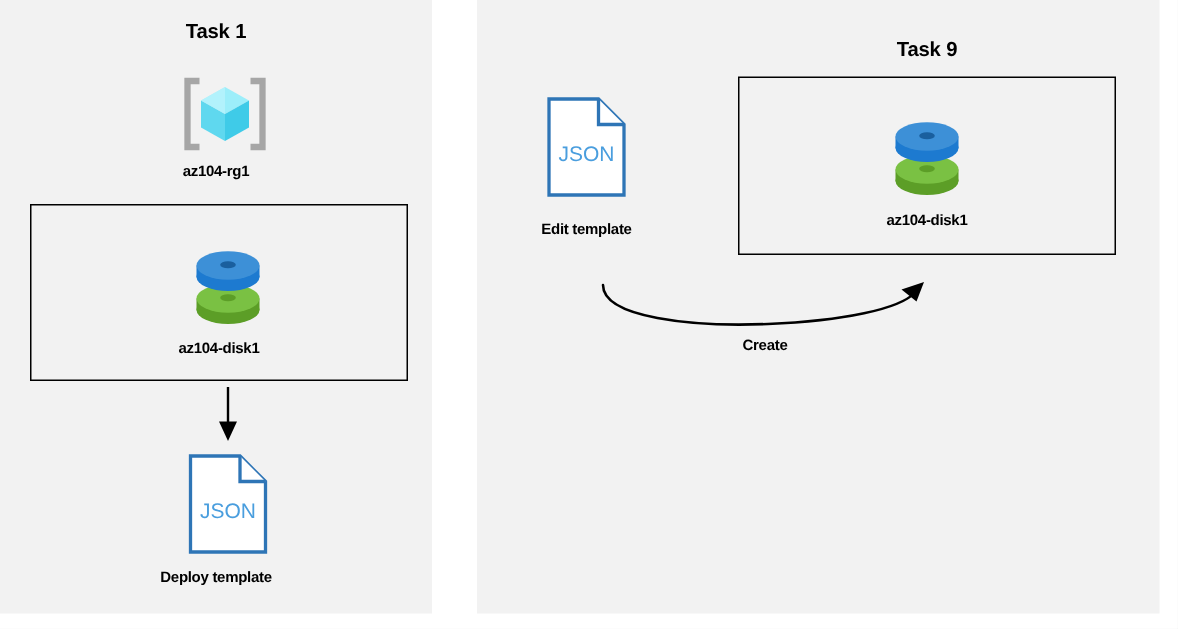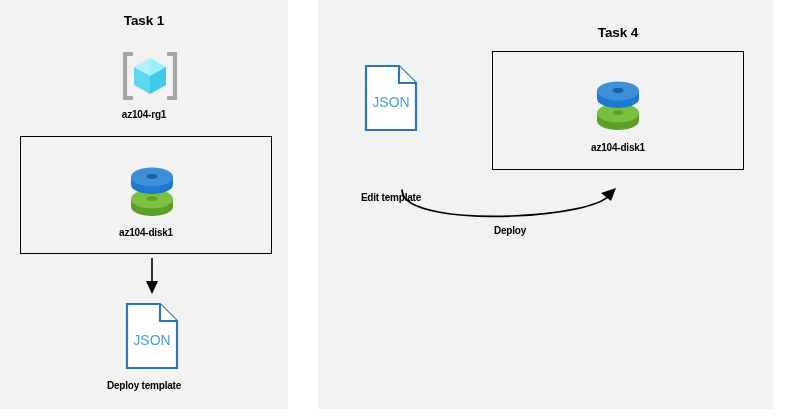--- a/index.html
+++ b/index.html
@@ -141,31 +141,31 @@
     <path d="M3 2 L36 2 L53 19 L53 66 L3 66 Z" fill="#ffffff" stroke="#2e75b6" stroke-width="2.2" stroke-linejoin="miter"></path>
     <path d="M36 2 L36 19 L53 19" fill="#ffffff" stroke="#2e75b6" stroke-width="2.2" stroke-linejoin="miter"></path>
     <text class="json-text" x="28" y="43" text-anchor="middle">JSON</text>
   </svg>
 </div>
 
 <div class="label caption-label" style="left:0px; top:381px; width:288px;">Deploy template</div>
 
 <div class="panel" id="panel-task2"></div>
 
-<div class="label title-label" style="left:492px; top:26px; width:252px;">Task 4</div>
+<div class="label title-label" style="left:492px; top:26px; width:252px;">Task 9</div>
 
 <div class="json-icon" style="left:363px; top:64px; width:56px; height:68px;">
   <svg width="56" height="68" viewBox="0 0 56 68" xmlns="http://www.w3.org/2000/svg">
     <path d="M3 2 L36 2 L53 19 L53 66 L3 66 Z" fill="#ffffff" stroke="#2e75b6" stroke-width="2.2" stroke-linejoin="miter"></path>
     <path d="M36 2 L36 19 L53 19" fill="#ffffff" stroke="#2e75b6" stroke-width="2.2" stroke-linejoin="miter"></path>
     <text class="json-text" x="28" y="43" text-anchor="middle">JSON</text>
   </svg>
 </div>
 
-<div class="label caption-label" style="left:331px; top:149px; width:120px;margin-top:44px;">Edit template</div>
+<div class="label caption-label" style="left:331px; top:149px; width:120px;">Edit template</div>
 
 <div class="rg-box" style="left:492px; top:51px; width:252px; height:119px;"></div>
 
 <div class="disk-icon" style="left:592px; top:78px; width:52px; height:56px;">
   <svg width="52" height="56" viewBox="0 0 52 56" xmlns="http://www.w3.org/2000/svg">
     <ellipse cx="26" cy="42.5" rx="21" ry="9.5" fill="#5c9e27"></ellipse>
     <rect x="5" y="35" width="42" height="8" fill="#5c9e27"></rect>
     <ellipse cx="26" cy="35" rx="21" ry="9.5" fill="#7ac143"></ellipse>
     <ellipse cx="26" cy="34.5" rx="5.2" ry="2.3" fill="#5c9e27"></ellipse>
     <ellipse cx="26" cy="20.5" rx="21" ry="9.5" fill="#1d7ad0"></ellipse>
@@ -177,13 +177,13 @@
 
 <div class="label caption-label" style="left:492px; top:143px; width:252px;">az104-disk1</div>
 
 <div class="arrow" style="left:392px; top:182px; width:240px; height:40px;">
   <svg width="240" height="40" viewBox="0 0 240 40" xmlns="http://www.w3.org/2000/svg">
     <path d="M10 8 C10 30, 70 36, 120 34 C170 32, 208 24, 218 13" fill="none" stroke="#000000" stroke-width="1.7" stroke-linecap="round"></path>
     <path d="M224 6 L209 11 L219 19 Z" fill="#000000"></path>
   </svg>
 </div>
 
-<div class="label caption-label" style="left:420px; top:226px; width:180px;">Deploy</div>
+<div class="label caption-label" style="left:420px; top:226px; width:180px;">Create</div>
 
 </body></html>

